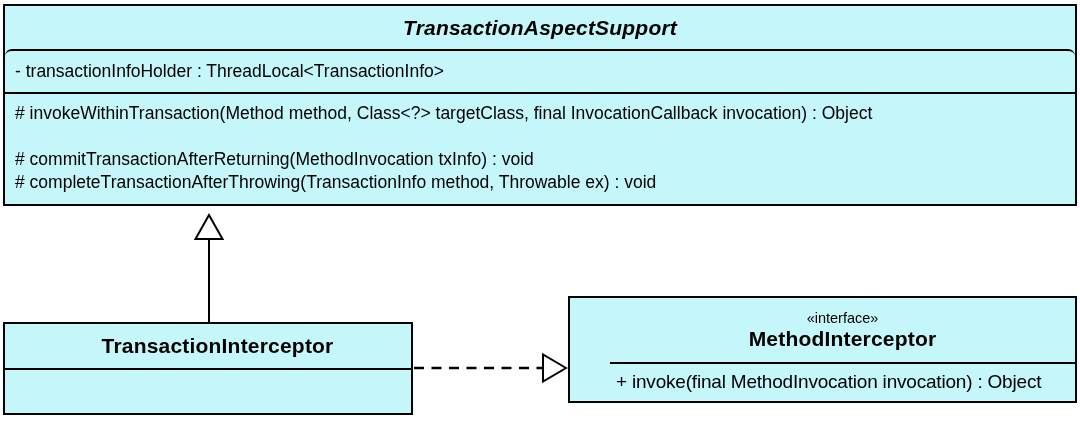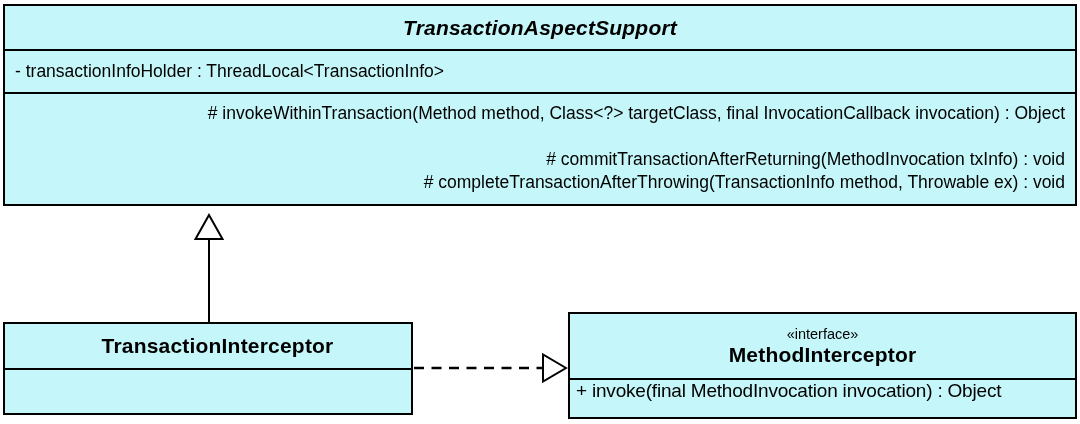--- a/index.html
+++ b/index.html
@@ -39,21 +39,21 @@
     font-size: 14.5px; font-weight: normal;
     line-height: 18px;
   }
   .members {
     font-size: 17.5px;
     padding: 8px 10px 6px 10px;
     line-height: 23px;
   }
   .member-line { min-height: 23px; white-space: nowrap; }
   .single-member {
-    display: flex; 
+    display: flex; align-items: center;
     font-size: 19px;
     padding: 0 6px;
     letter-spacing: -0.2px;
     white-space: nowrap;
   }
   #relations-svg { position: absolute; left: 0; top: 0; }
   
   #watermark {
     position: absolute;
     left: 856px; top: 343px;
@@ -88,39 +88,39 @@
     <g>
       <line x1="414" y1="368" x2="542" y2="368" stroke="#000000" stroke-width="2.5" stroke-dasharray="10 7.5"></line>
       <polygon points="566,368 543,354.5 543,381.5" fill="#ffffff" stroke="#000000" stroke-width="2" stroke-linejoin="miter"></polygon>
     </g>
   </svg>
 
   <div class="uml-box abstract" style="left:3px; top:4px; width:1074px; height:202px;">
     <div class="comp title-comp" style="height:43px;">
       <div class="class-title">TransactionAspectSupport</div>
     </div>
-    <div class="comp members" style="height:43px; display:flex; align-items:center; padding-top:0; padding-bottom:0;">
+    <div class="comp members" style="height:43px; display:flex; align-items:center; padding-top:0; padding-bottom:0;border-radius:7px;">
       <div class="member-line">- transactionInfoHolder : ThreadLocal&lt;TransactionInfo&gt;</div>
     </div>
-    <div class="comp members" style="flex:1;text-align:right;">
+    <div class="comp members" style="flex:1;">
       <div class="member-line"># invokeWithinTransaction(Method method, Class&lt;?&gt; targetClass, final InvocationCallback invocation) : Object</div>
       <div class="member-line"></div>
       <div class="member-line"># commitTransactionAfterReturning(MethodInvocation txInfo) : void</div>
       <div class="member-line"># completeTransactionAfterThrowing(TransactionInfo method, Throwable ex) : void</div>
     </div>
   </div>
 
   <div class="uml-box" style="left:3px; top:322px; width:410px; height:93px;">
     <div class="comp title-comp" style="height:44px;padding-left:19px;">
       <div class="class-title">TransactionInterceptor</div>
     </div>
     <div class="comp" style="flex:1;"></div>
   </div>
 
-  <div class="uml-box" style="left:568px; top:312px; width:509px; height:107px;">
+  <div class="uml-box" style="left:568px; top:296px; width:509px; height:107px;padding-left:40px;">
     <div class="comp title-comp" style="height:64px;">
       <div class="stereotype">«interface»</div>
       <div class="class-title">MethodInterceptor</div>
     </div>
     <div class="comp single-member" style="flex:1;">
       <div class="member-line">+ invoke(final MethodInvocation invocation) : Object</div>
     </div>
   </div>
 
 

